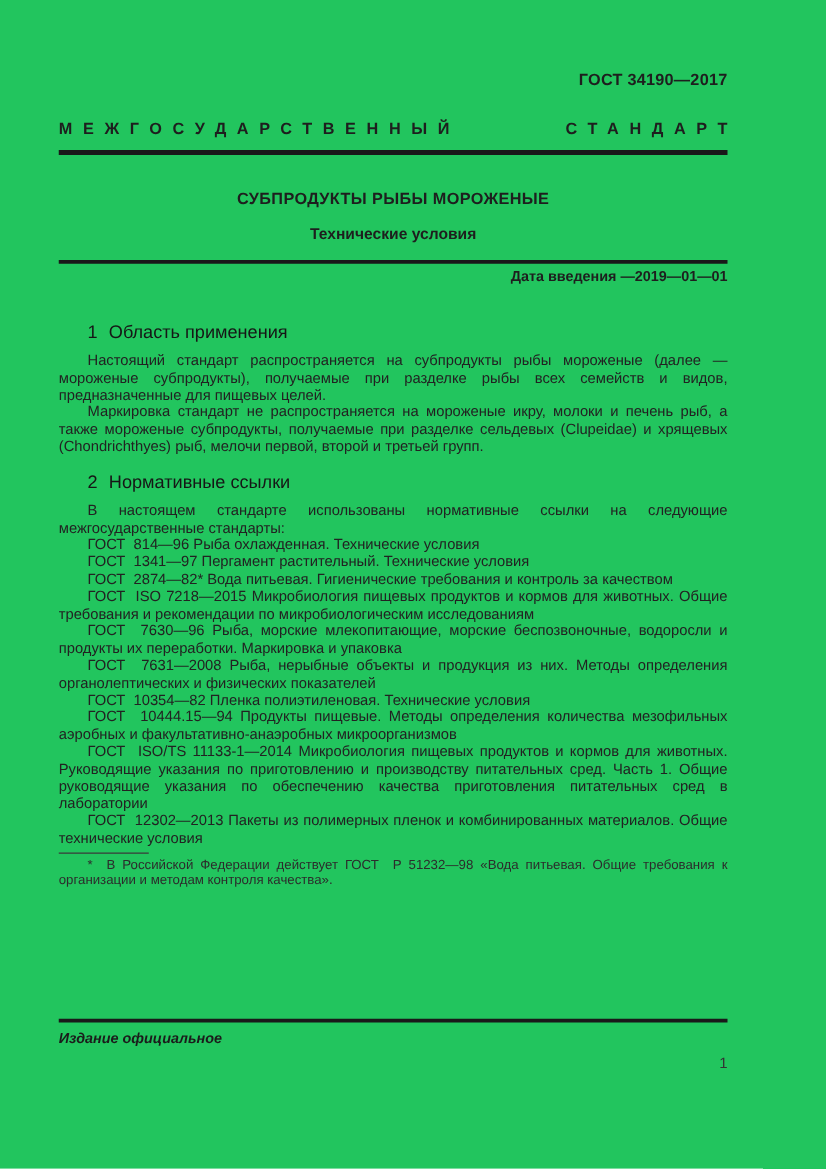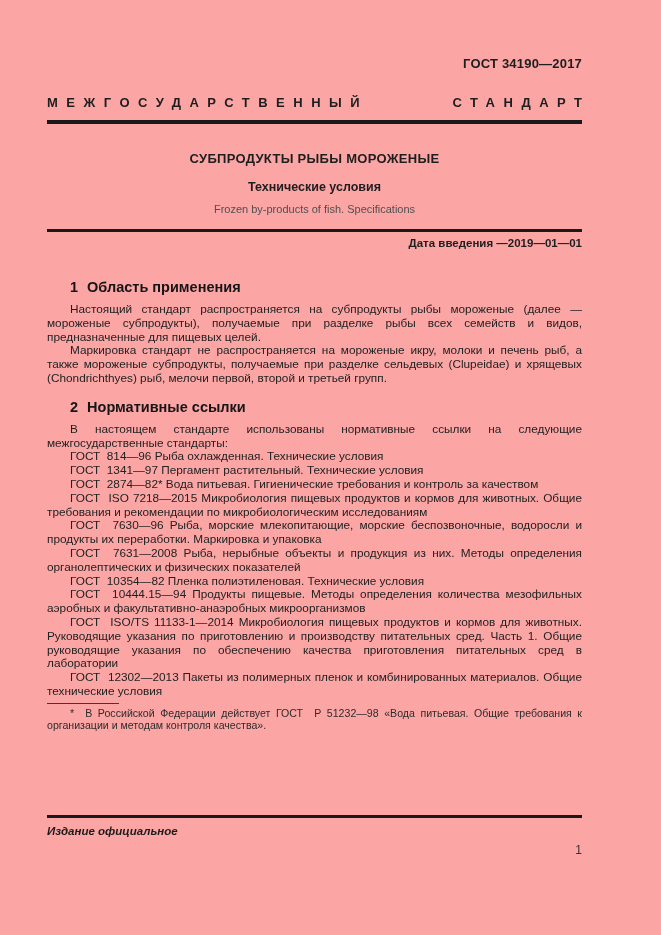--- a/index.html
+++ b/index.html
@@ -1,37 +1,37 @@
 <!DOCTYPE html>
 <html lang="ru"><head>
 <meta charset="utf-8">
 <style>
   html,body{margin:0;padding:0;background:#ffffff;}
   .page{
     position:relative;
     width:661px;height:935px;
-    background:#fca5a5;
+    background:#22c55e;
     font-family:"Liberation Sans", sans-serif;
     color:#1e1e1e;
     overflow:hidden;
     box-sizing:border-box;
   }
   .content{position:absolute;left:47px;top:0;width:535px;}
   .doc-number{margin-top:56px;text-align:right;font-weight:bold;font-size:13px;letter-spacing:.2px;}
   .standard-kind{margin-top:24px;display:flex;justify-content:space-between;font-weight:bold;font-size:13px;}
   .standard-kind .w{letter-spacing:8.5px;white-space:nowrap;}
   .standard-kind .w.last{margin-right:-8.5px;}
   .rule-thick{height:4px;background:#191919;margin-top:10px;}
   .rule-med{height:3px;background:#191919;}
   .rule2{margin-top:14px;}
   .doc-title{margin-top:27px;text-align:center;font-weight:bold;font-size:13px;letter-spacing:.3px;}
   .doc-subtitle{margin-top:14px;text-align:center;font-weight:bold;font-size:12.5px;}
   .doc-subtitle-en{margin-top:9px;text-align:center;font-size:11px;color:#4f4f4f;}
   .date-line{margin-top:5px;text-align:right;font-weight:bold;font-size:11.5px;}
-  .sec-heading{font-weight:bold;font-size:14.5px;padding-left:23px;color:#161616;}
+  .sec-heading{font-weight:normal;font-size:14.5px;padding-left:23px;color:#161616;}
   .sec-heading .num{margin-right:9px;}
   .h1{margin-top:30px;}
   .h2{margin-top:13px;}
   .para{font-size:11.8px;line-height:13.8px;text-align:justify;text-indent:23px;margin:0;color:#222;}
   .gap-top{margin-top:8px;}
   .footnote-rule{width:72px;height:1px;background:#3a3a3a;margin-top:4px;}
   .footnote{font-size:10.6px;line-height:11.8px;text-align:justify;text-indent:23px;margin-top:4px;color:#2c2c2c;}
   .footer{position:absolute;left:47px;top:815px;width:535px;}
   .edition{margin-top:7px;font-weight:bold;font-style:italic;font-size:11.5px;color:#1b1b1b;}
   .page-num{margin-top:6px;text-align:right;font-size:12px;color:#333;}
@@ -46,21 +46,20 @@
 
     <div class="standard-kind">
       <span class="w">МЕЖГОСУДАРСТВЕННЫЙ</span>
       <span class="w last">СТАНДАРТ</span>
     </div>
 
     <div class="rule-thick"></div>
 
     <div class="doc-title">СУБПРОДУКТЫ РЫБЫ МОРОЖЕНЫЕ</div>
     <div class="doc-subtitle">Технические условия</div>
-    <div class="doc-subtitle-en">Frozen by-products of fish. Specifications</div>
 
     <div class="rule-med rule2"></div>
 
     <div class="date-line">Дата введения —2019—01—01</div>
 
     <div class="sec-heading h1">
       <span class="num">1</span><span>Область применения</span>
     </div>
 
     <p class="para gap-top">Настоящий стандарт распространяется на субпродукты рыбы мороженые (далее — мороженые субпродукты), получаемые при разделке рыбы всех семейств и видов, предназначенные для пищевых целей.</p>

